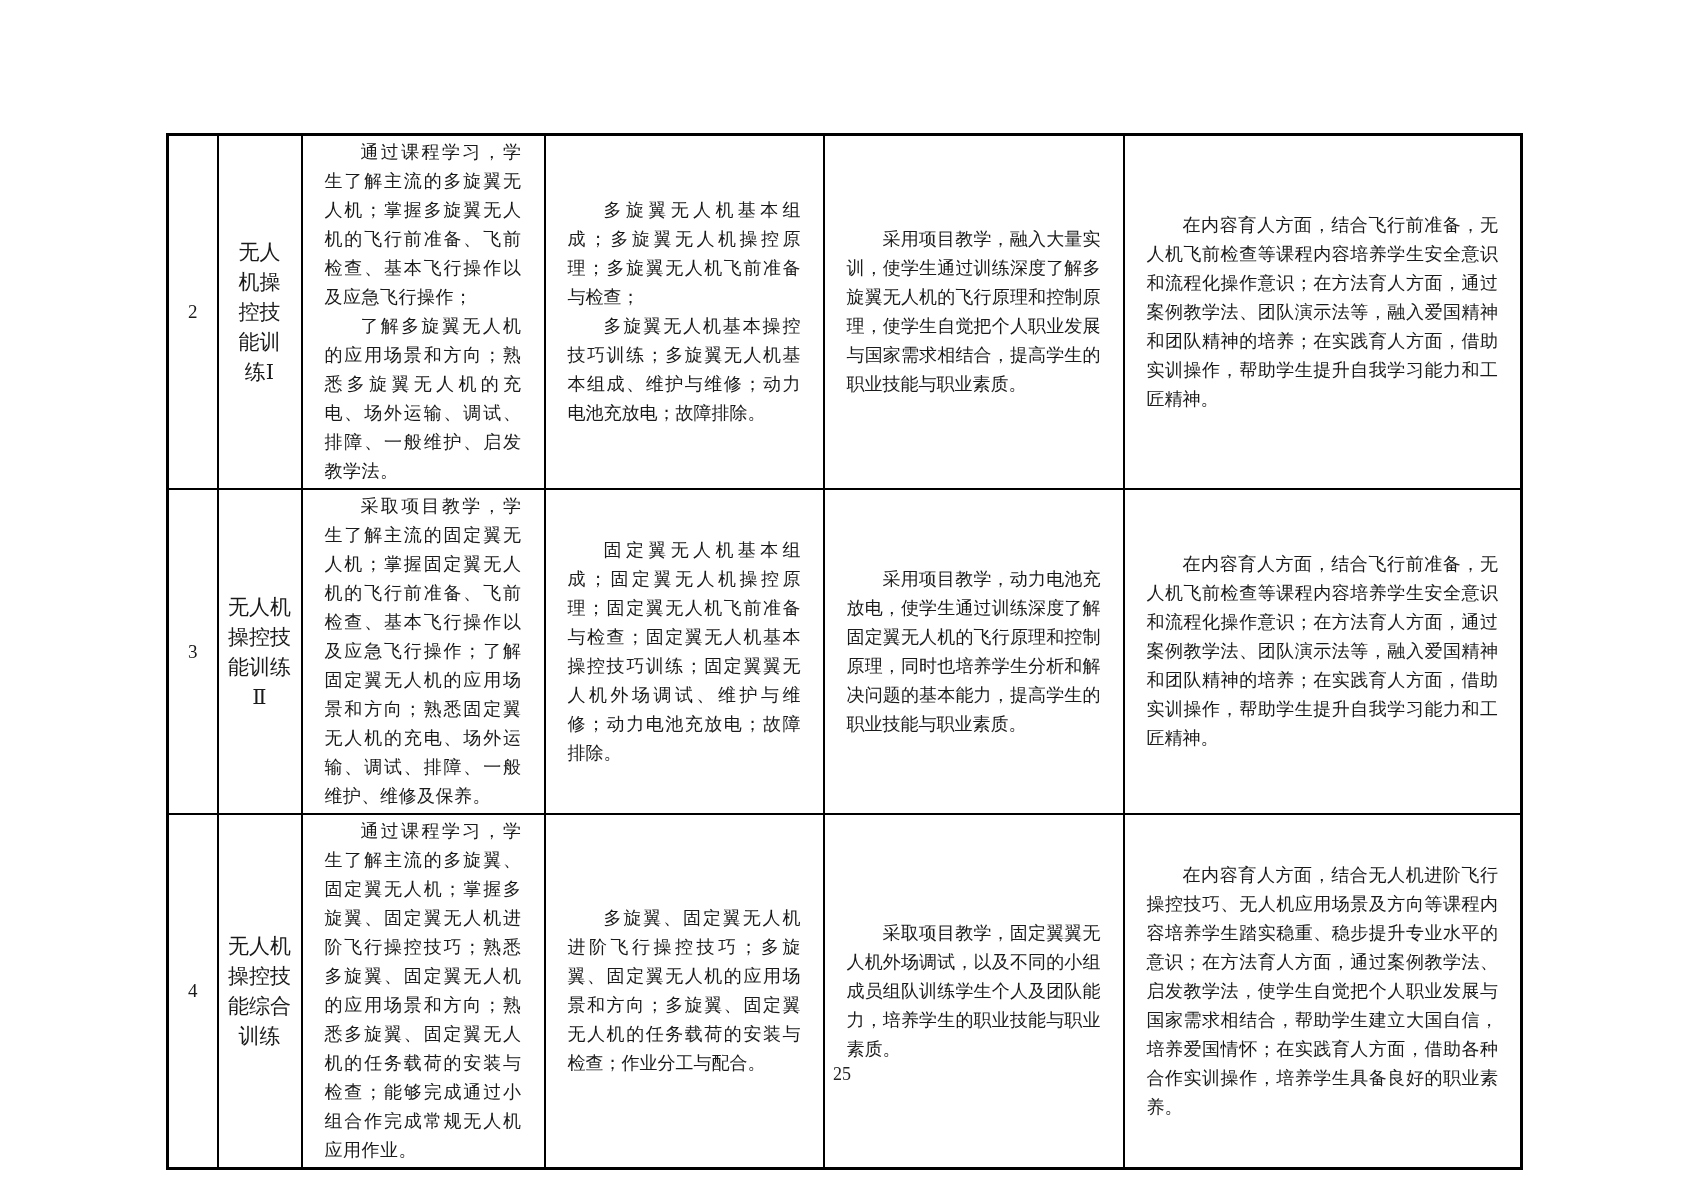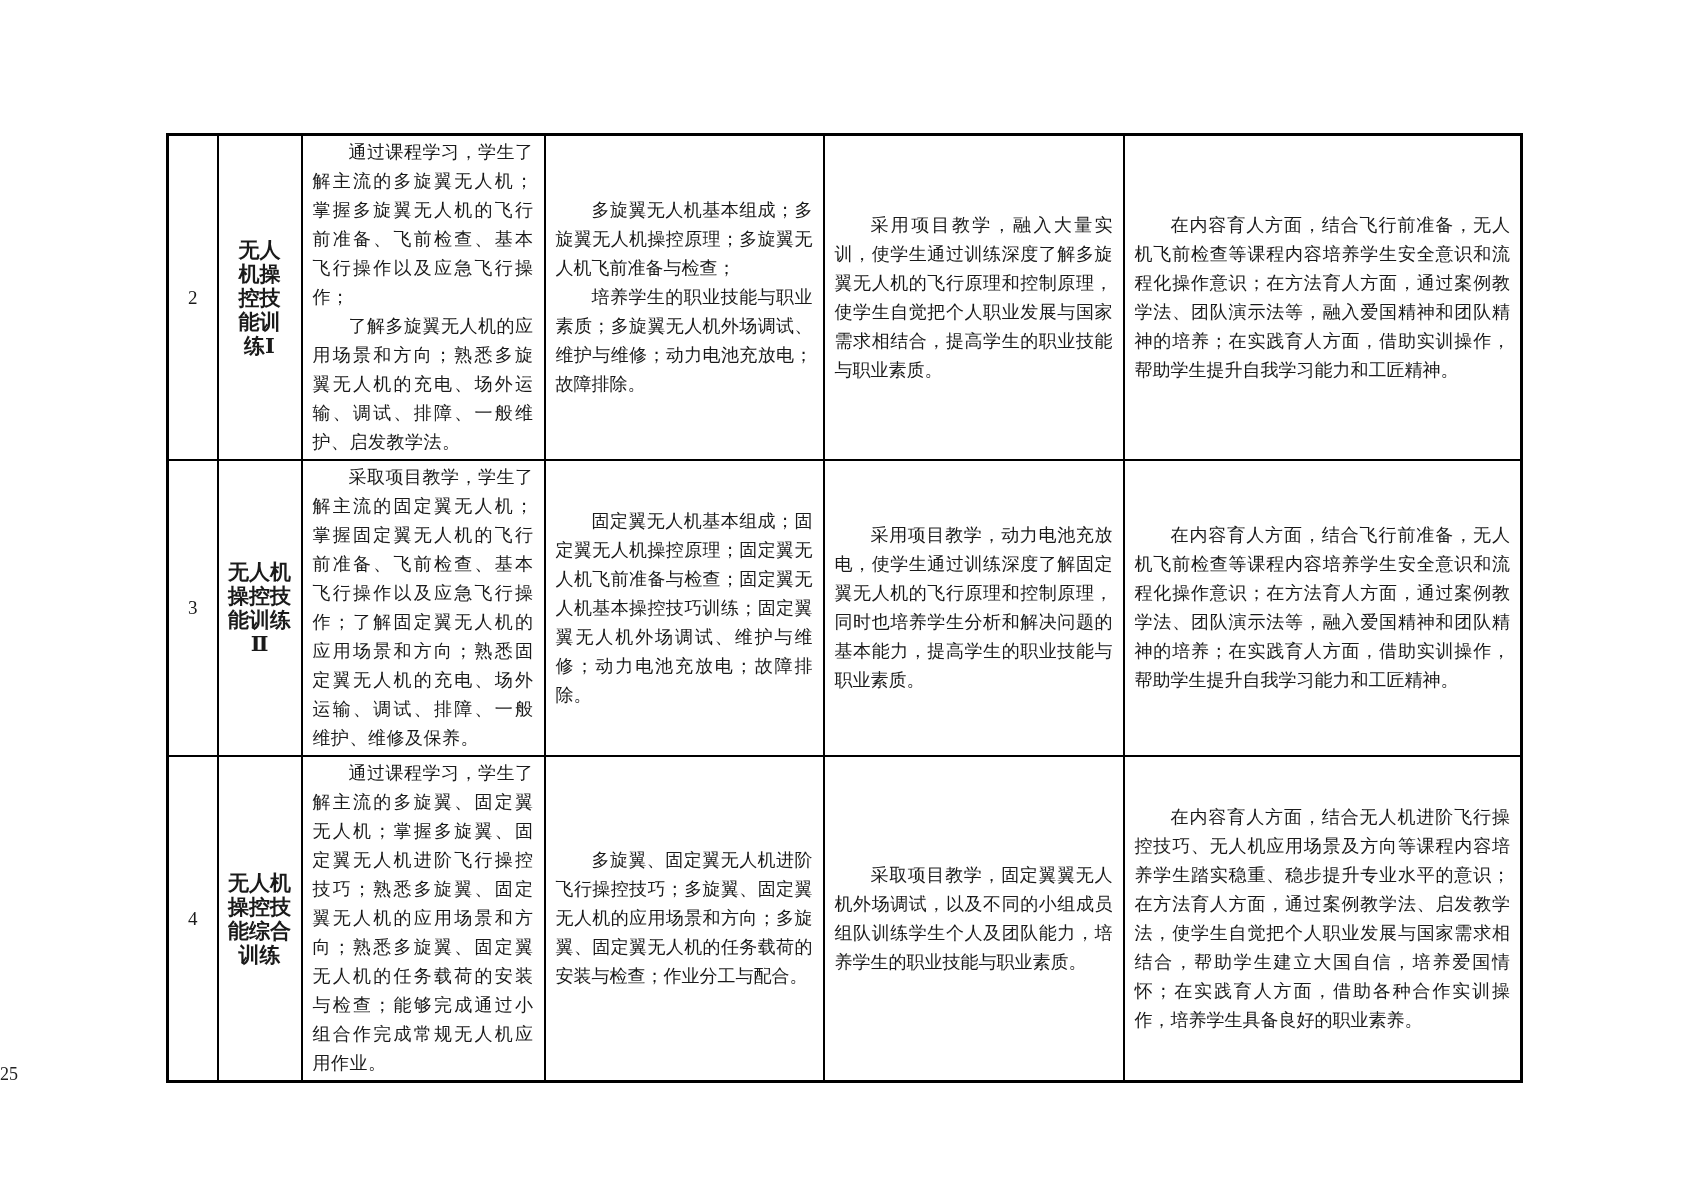--- a/index.html
+++ b/index.html
@@ -26,35 +26,34 @@
   col.c-content{width:279px;}
   col.c-method{width:300px;}
   col.c-nurture{width:398px;}
   tr.r2{height:290px;}
   tr.r3{height:282px;}
   tr.r4{height:283px;}
   td.num{
     text-align:center;font-size:19px;
   }
   td.name{
-    text-align:center;font-size:21px;line-height:24px;
+    text-align:center;font-size:21px;line-height:30px;
     white-space:pre-line;
-    font-weight:bold;
   }
-  td.txt{padding:2px 10px;}
+  td.txt{padding:2px 22px;}
   td.txt p{
     margin:0;
     font-size:18px;line-height:29px;
     text-align:justify;text-justify:inter-character;
     text-indent:2em;
   }
   td.desc p{letter-spacing:0.5px;}
   .page-number{
     position:absolute;left:0;top:1064px;width:1684px;
-    text-align:left;font-size:18px;color:#222;
+    text-align:center;font-size:18px;color:#222;
   }
 </style>
 </head>
 <body>
 
 <div class="sheet">
 
   <table class="course-table">
     <colgroup>
       <col class="c-num">
@@ -72,21 +71,21 @@
 机操
 控技
 能训
 练Ⅰ</td>
         <td class="txt desc">
           <p>通过课程学习，学生了解主流的多旋翼无人机；掌握多旋翼无人机的飞行前准备、飞前检查、基本飞行操作以及应急飞行操作；</p>
           <p>了解多旋翼无人机的应用场景和方向；熟悉多旋翼无人机的充电、场外运输、调试、排障、一般维护、启发教学法。</p>
         </td>
         <td class="txt">
           <p>多旋翼无人机基本组成；多旋翼无人机操控原理；多旋翼无人机飞前准备与检查；</p>
-          <p>培养学生的职业技能与职业素质；多旋翼无人机外场调试、维护与维修；动力电池充放电；故障排除。</p>
+          <p>多旋翼无人机基本操控技巧训练；多旋翼无人机基本组成、维护与维修；动力电池充放电；故障排除。</p>
         </td>
         <td class="txt">
           <p>采用项目教学，融入大量实训，使学生通过训练深度了解多旋翼无人机的飞行原理和控制原理，使学生自觉把个人职业发展与国家需求相结合，提高学生的职业技能与职业素质。</p>
         </td>
         <td class="txt">
           <p>在内容育人方面，结合飞行前准备，无人机飞前检查等课程内容培养学生安全意识和流程化操作意识；在方法育人方面，通过案例教学法、团队演示法等，融入爱国精神和团队精神的培养；在实践育人方面，借助实训操作，帮助学生提升自我学习能力和工匠精神。</p>
         </td>
       </tr>
 
       <tr class="r3">

